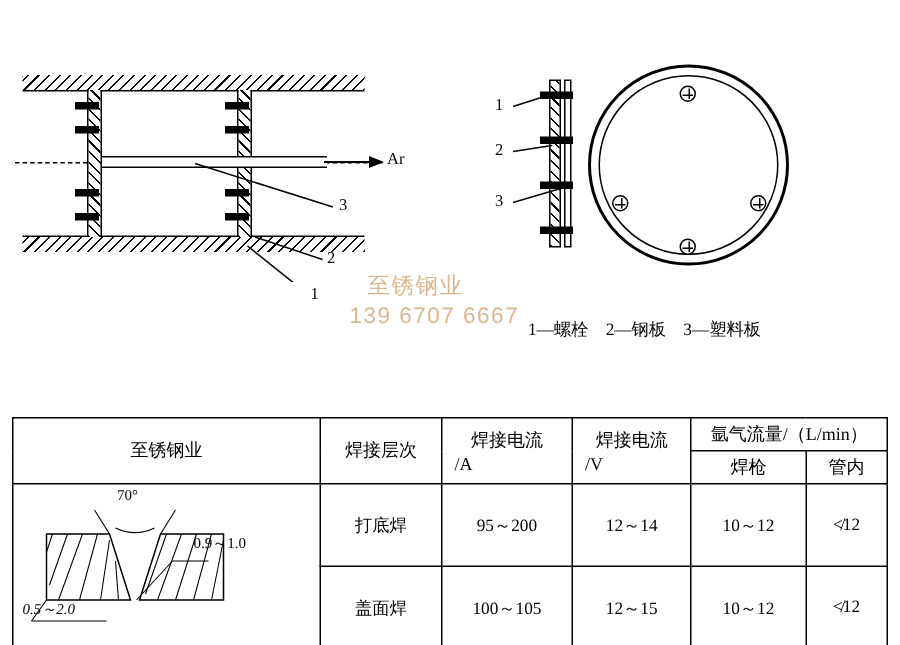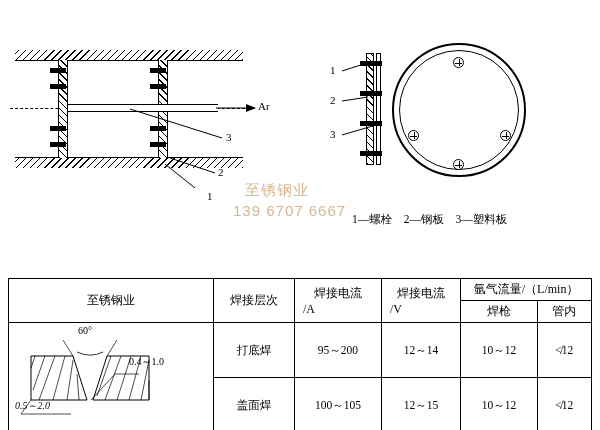--- a/index.html
+++ b/index.html
@@ -420,22 +420,22 @@
             <path d="M 66 24 A 30 30 0 0 0 92 24" fill="none" stroke="#000" stroke-width="0.8"></path>
             <line x1="62" y1="28" x2="52" y2="12" stroke="#000" stroke-width="0.7"></line>
             <line x1="96" y1="28" x2="106" y2="12" stroke="#000" stroke-width="0.7"></line>
 
             <line x1="80" y1="72" x2="104" y2="46" stroke="#000" stroke-width="0.7"></line>
             <line x1="104" y1="46" x2="128" y2="46" stroke="#000" stroke-width="0.7"></line>
 
             <line x1="20" y1="72" x2="10" y2="86" stroke="#000" stroke-width="0.7"></line>
             <line x1="10" y1="86" x2="60" y2="86" stroke="#000" stroke-width="0.7"></line>
           </svg>
-          <div style="position:absolute; left:69px; top:2px; font-size:10px;">60°</div>
-          <div style="position:absolute; left:120px; top:32px; font-size:10px;">0.4～1.0</div>
+          <div style="position:absolute; left:69px; top:2px; font-size:10px;">70°</div>
+          <div style="position:absolute; left:120px; top:32px; font-size:10px;">0.9～1.0</div>
           <div style="position:absolute; left:6px; top:76px; font-size:10px;font-style:italic;">0.5～2.0</div>
         </td>
         <td>打底焊</td>
         <td>95～200</td>
         <td>12～14</td>
         <td>10～12</td>
         <td>≮12</td>
       </tr>
       <tr class="row-tall">
         <td>盖面焊</td>

